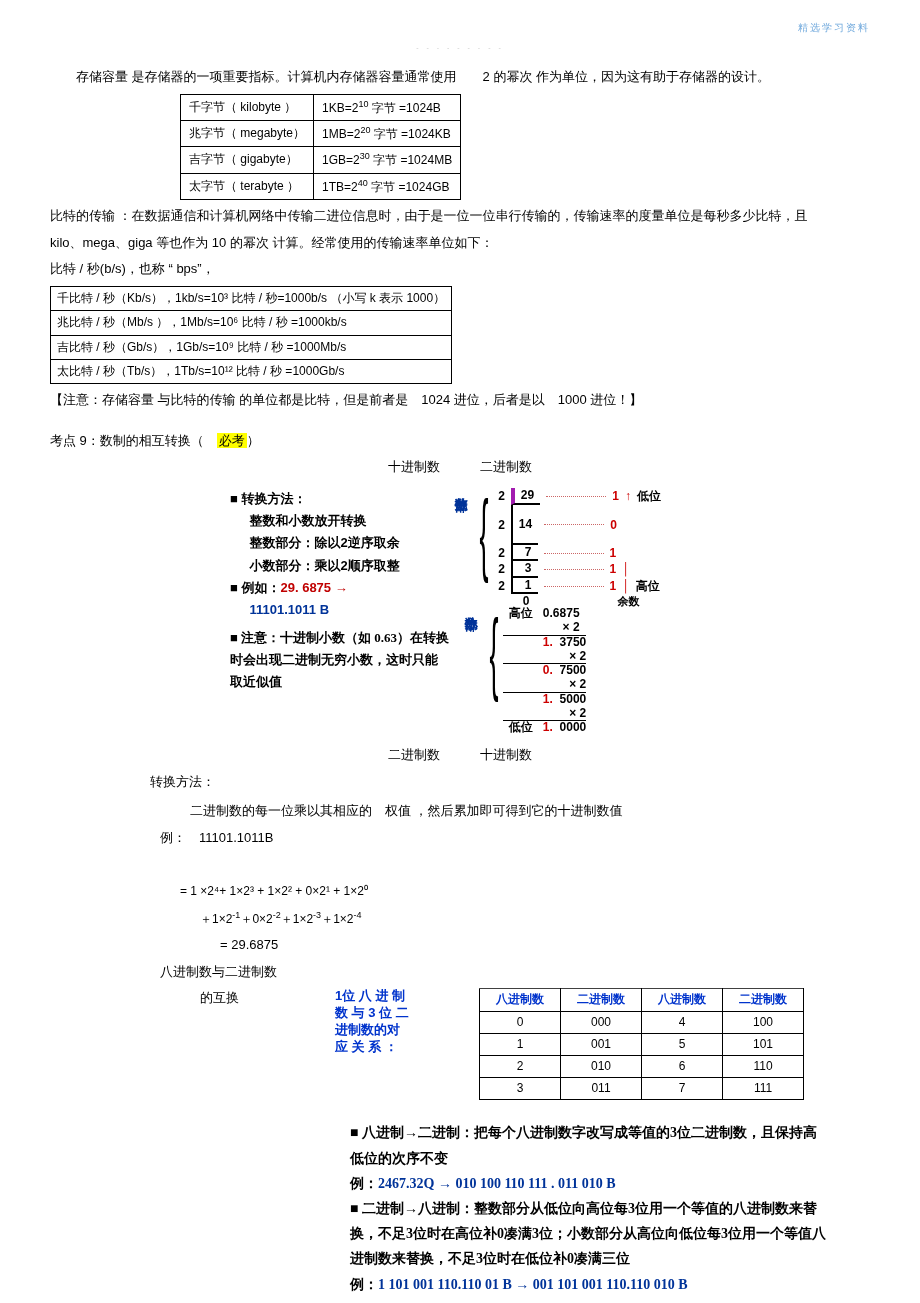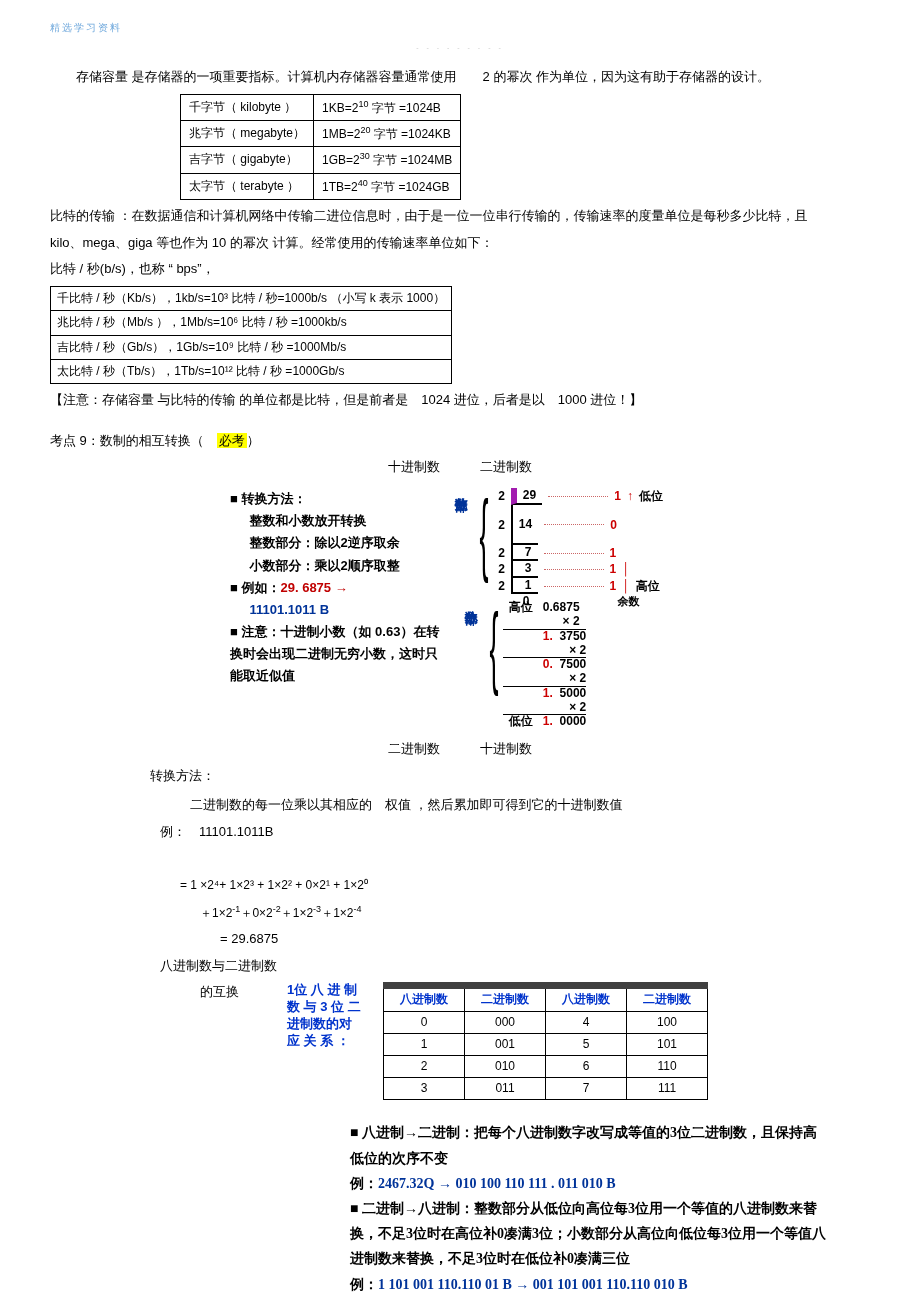--- a/index.html
+++ b/index.html
@@ -7,21 +7,21 @@
     font-size: 13px;
     width: 920px;
     margin: 0;
     padding: 20px 50px 20px 50px;
     box-sizing: border-box;
     color: #000;
     line-height: 1.6;
     position: relative;
   }
   .top-header {
-    text-align: left;
+    text-align: right;
     font-size: 10px;
     color: #6fa8dc;
     letter-spacing: 2px;
     margin-bottom: 10px;
   }
   .top-sub {
     text-align: center;
     font-size: 7px;
     color: #ccc;
     letter-spacing: 3px;
@@ -85,21 +85,21 @@
     border-collapse: collapse;
     font-family:"SimHei",sans-serif;
     font-size:12px;
     margin-left:10px;
   }
   .octal-table td, .octal-table th {
     border:1px solid #000;
     padding:1px 16px;
     text-align:center;
   }
-  .octal-table th { color:#0033cc; font-weight:bold; border-top:7px solid #404040;}
+  .octal-table th { color:#0033cc; font-weight:bold; border-top:1px solid #404040;}
   .octal-left {
     color:#0033cc;
     font-weight:bold;
     font-family:"SimHei",sans-serif;
     font-size:13px;
     line-height:1.3;
     width:80px;
     vertical-align:top;
     padding-right:6px;
   }
@@ -195,30 +195,30 @@
 </div>
 
 <div class="section-row">
   <div class="method-box">
     <div class="bullet">转换方法：</div>
     <div class="sub">整数和小数放开转换</div>
     <div class="sub">整数部分：除以2逆序取余</div>
     <div class="sub">小数部分：乘以2顺序取整</div>
     <div class="bullet"><span>例如：</span><span class="red">29. 6875 →</span></div>
     <div class="sub blue">11101.1011 B</div>
-    <div class="bullet" style="">注意：十进制小数（如 0.63）在转换时会出现二进制无穷小数，这时只能取近似值</div>
+    <div class="bullet" style="margin-top:6px;font-family:Liberation Serif, serif;">注意：十进制小数（如 0.63）在转换时会出现二进制无穷小数，这时只能取近似值</div>
   </div>
 
   <div style="display:flex; gap:4px; font-family:'SimHei',sans-serif; font-size:12px;">
     <span class="vert-label">整数部分</span>
     <span style="font-size:90px; line-height:90px; color:#000; transform:scaleX(0.3); margin:0 -10px;">{</span>
     <div style="line-height:1.2;">
       <div class="step-row">
           <span class="int-num" style="width:12px;">2</span>
-          <span style="border-left:6px solid #a21caf;border-bottom:2px solid #000;padding:0 6px;"><b>29</b></span>
+          <span style="border-left:4px solid #a21caf;border-bottom:2px solid #000;padding:0 6px;"><b>29</b></span>
           <span class="dotted-line"></span>
           <span class="bit">1</span> 
           <span style="color:#c00;">↑</span>
           <b>低位</b>
         </div>
       <div class="step-row">
           <span class="int-num" style="width:12px;">2</span>
           <span style="border-left:2px solid #000;border-bottom:2px solid #000;padding:12px 6px;"><b>14</b></span>
           <span class="dotted-line"></span>
           <span class="bit">0</span>
@@ -290,21 +290,21 @@
 <div class="para" style="margin-left:140px;margin-top:8px;">二进制数的每一位乘以其相应的　权值 ，然后累加即可得到它的十进制数值</div>
 <div class="para" style="margin-left:110px;">例：　11101.1011B</div>
 <div class="para" style="margin-left:130px;font-size:12px;margin-top:34px;">= 1 ×2⁴+ 1×2³ + 1×2² + 0×2¹ + 1×2⁰</div>
 <div class="para" style="margin-left:150px;font-size:12px;">
   <span>＋1×2</span><sup>-1</sup><span>＋0×2</span><sup>-2</sup><span>＋1×2</span><sup>-3</sup><span>＋1×2</span><sup>-4</sup>
 </div>
 <div class="para" style="margin-left:170px;">= 29.6875</div>
 
 <div class="para" style="margin-left:110px;">八进制数与二进制数</div>
 
-<div style="display:flex; align-items:flex-start; margin-left:150px;">
+<div style="display:flex; align-items:flex-start; margin-left:150px;gap:48px;">
   <div>的互换</div>
   <div class="octal-left" style="margin-left:48px;">1位 八 进 制 数 与 3 位 二 进制数的对 应 关 系 ：</div>
   <table class="octal-table">
     <tbody>
         <tr>
           <th>八进制数</th>
           <th>二进制数</th>
           <th>八进制数</th>
           <th>二进制数</th>
         </tr>

